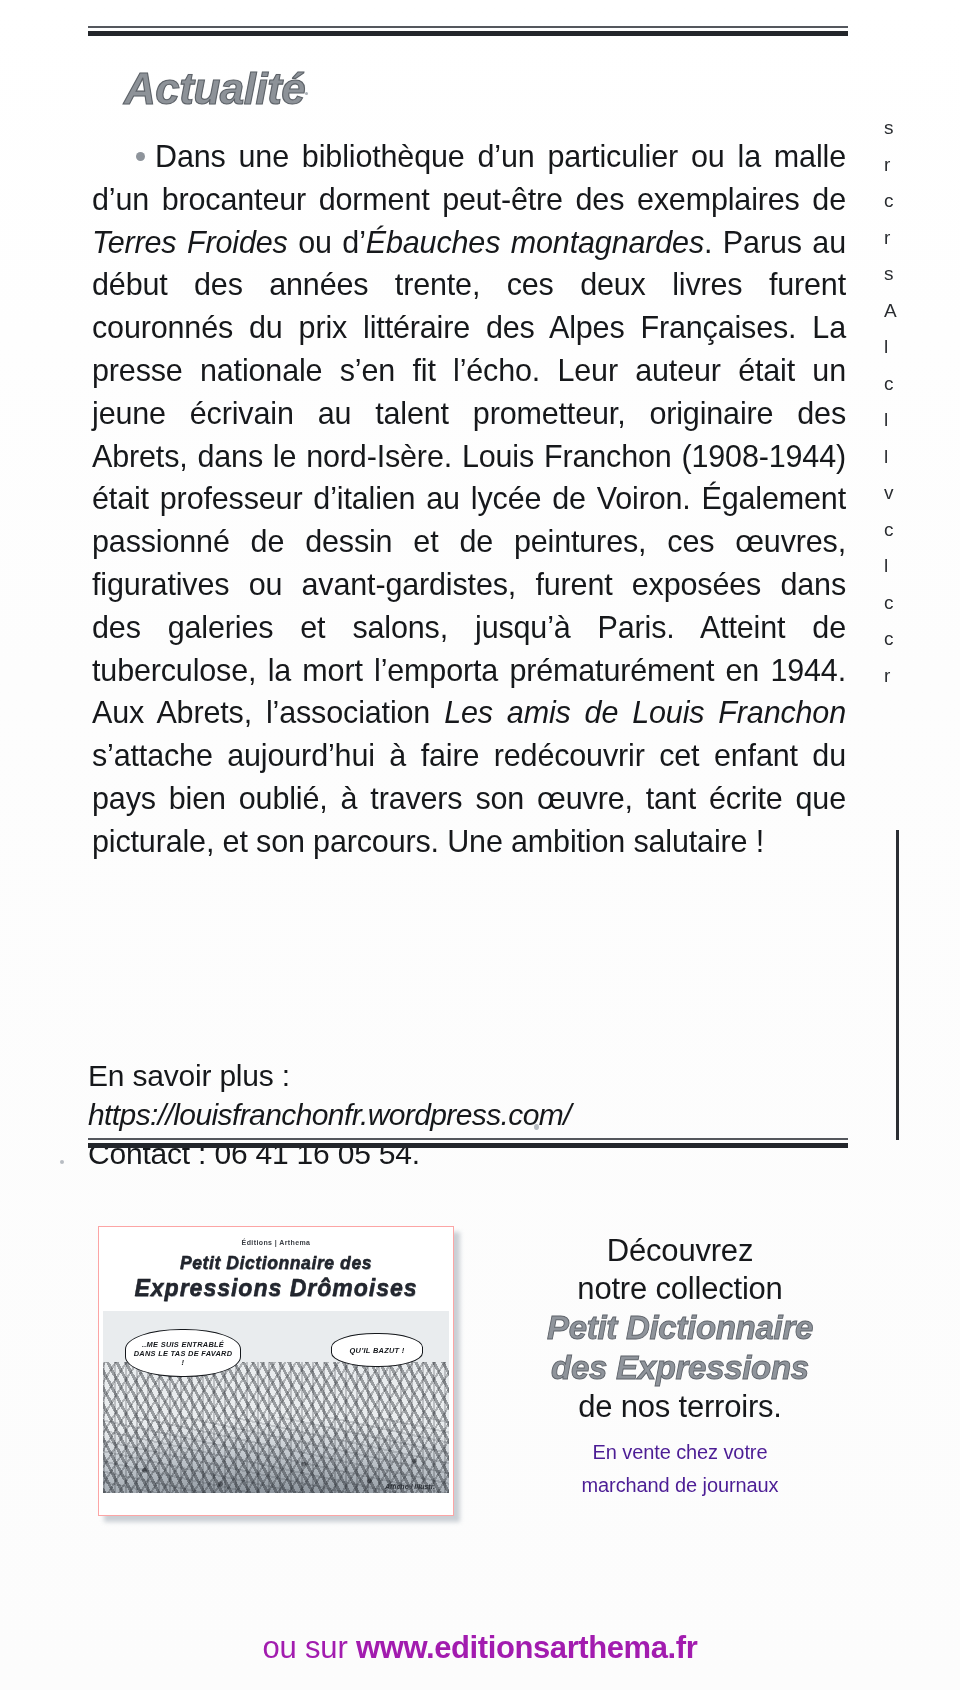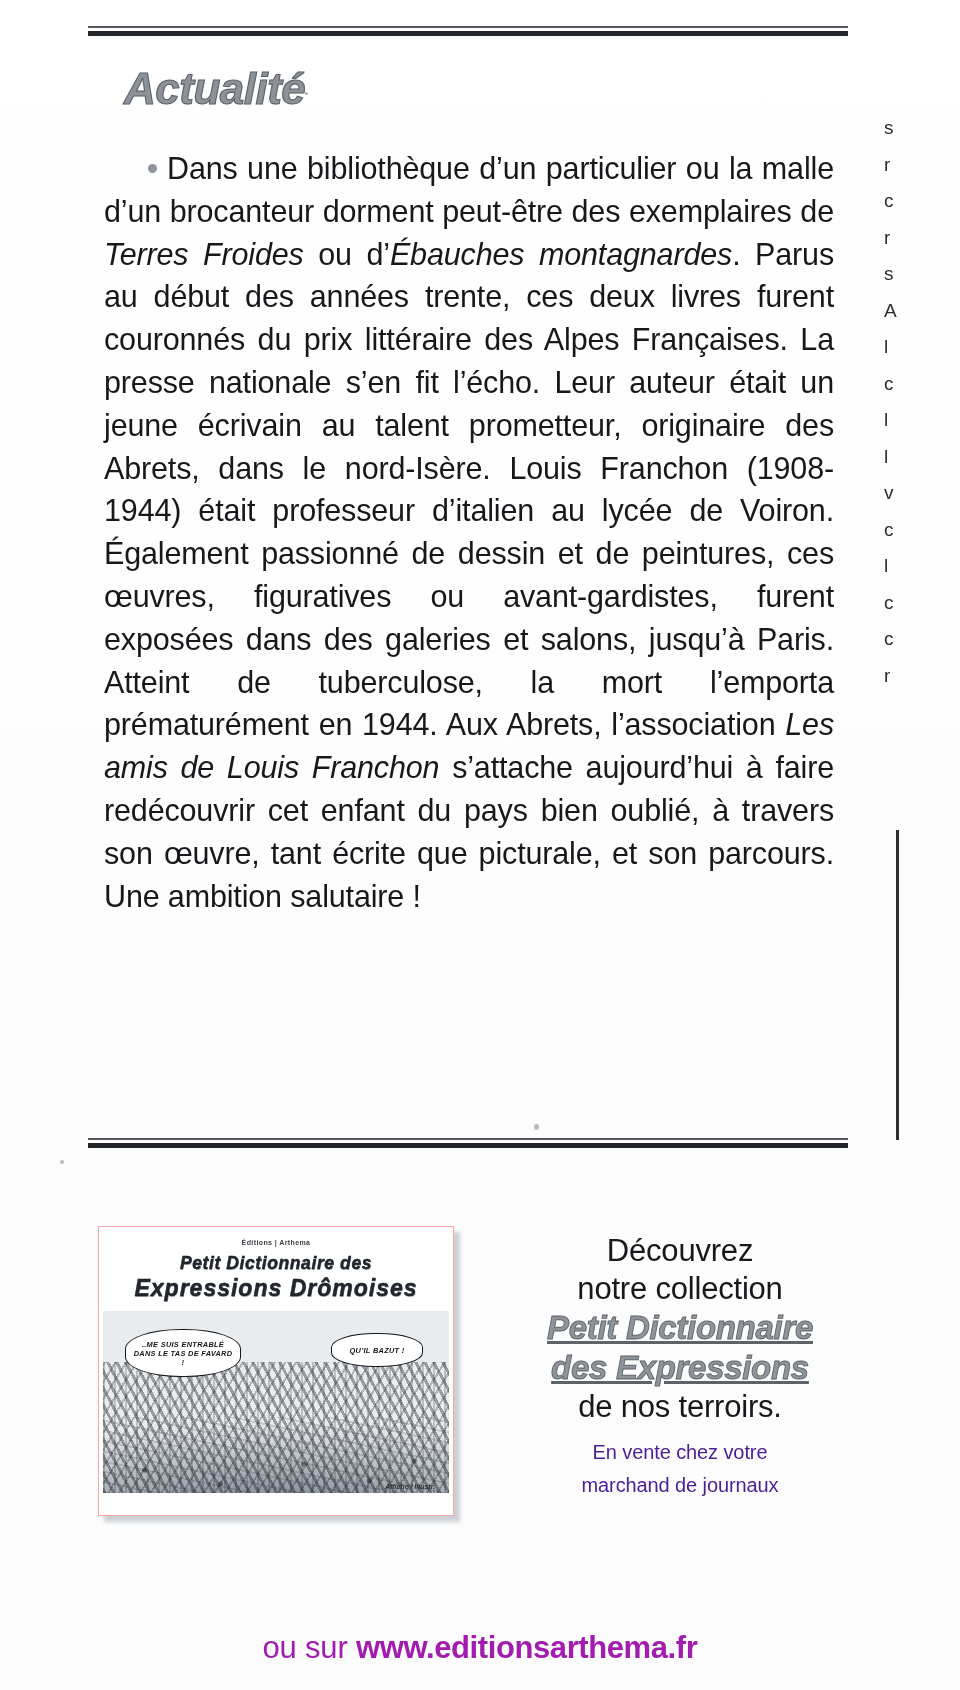--- a/index.html
+++ b/index.html
@@ -95,21 +95,21 @@
   }
 
   
   .article {
     position: absolute;
     left: 88px;
     top: 131px;
     width: 762px;
   }
   .article p {
-    margin: 16px;
+    margin: 4px;
     font-size: 30.5px;
     line-height: 42.8px;
     text-align: justify;
     text-justify: inter-word;
     letter-spacing: -0.15px;
     color: #16181b;
   }
   .article p.lead { text-indent: 0; }
   .article i { font-style: italic; }
   .bullet {
@@ -287,21 +287,20 @@
     letter-spacing: -0.2px;
   }
   .ad-emph {
     font-size: 33px;
     line-height: 40px;
     font-weight: bold;
     font-style: italic;
     color: #8f949b;
     -webkit-text-stroke: .9px #5e636a;
     letter-spacing: -0.3px;
-    text-decoration: underline;
   }
   .ad-small {
     font-size: 20px;
     line-height: 33px;
     color: #4c1d95;
     letter-spacing: -0.1px;
   }
   .ad-spacer { height: 10px; }
 
   .ad-footer {
@@ -332,20 +331,25 @@
     <div class="thick"></div>
   </div>
 
   <div class="headline">Actualité</div>
   <div class="headline-speck"></div>
 
   <div class="article">
     <p class="lead"><span class="bullet"></span><span>Dans une bibliothèque d’un particulier ou la malle d’un brocanteur dorment peut-être des exemplaires de </span><i>Terres Froides</i><span> ou d’</span><i>Ébauches montagnardes</i><span>. Parus au début des années trente, ces deux livres furent couronnés du prix littéraire des Alpes Françaises. La presse nationale s’en fit l’écho. Leur auteur était un jeune écrivain au talent prometteur, originaire des Abrets, dans le nord-Isère. Louis Franchon (1908-1944) était professeur d’italien au lycée de Voiron. Également passionné de dessin et de peintures, ces œuvres, figuratives ou avant-gardistes, furent exposées dans des galeries et salons, jusqu’à Paris. Atteint de tuberculose, la mort l’emporta prématurément en 1944. Aux Abrets, l’association </span><i>Les amis de Louis Franchon</i><span> s’attache aujourd’hui à faire redécouvrir cet enfant du pays bien oublié, à travers son œuvre, tant écrite que picturale, et son parcours. Une ambition salutaire !</span></p>
   </div>
 
+  <div class="moreinfo">
+    <div>En savoir plus :</div>
+    <div class="url">https://louisfranchonfr.wordpress.com/</div>
+    <div>Contact : 06 41 16 05 54.</div>
+  </div>
 
   <div class="rule rule-mid">
     <div class="hair"></div>
     <div class="thick"></div>
   </div>
   <div class="speck" style="left:534px;top:1124px;width:5px;height:6px;"></div>
   <div class="speck" style="left:60px;top:1160px;width:4px;height:4px;"></div>
 
   <div class="cover-shadow"></div>
 

